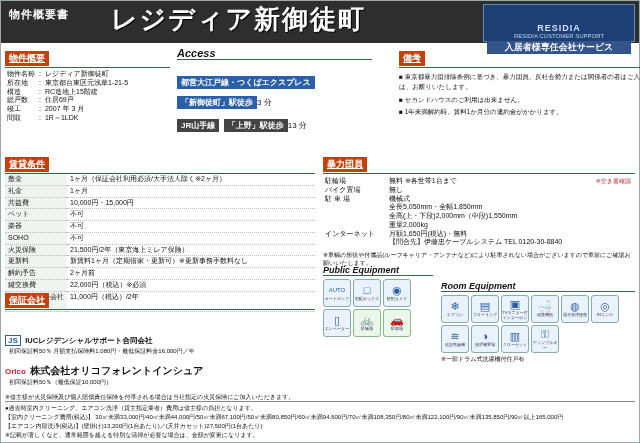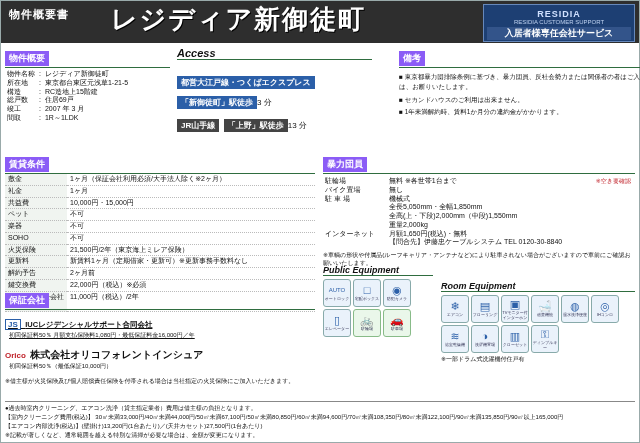--- a/index.html
+++ b/index.html
@@ -10,25 +10,25 @@
     color:#111;
     overflow:hidden;
   }
   .page{position:relative;width:640px;height:443px;box-sizing:border-box;border:1px solid #9aa;}
   
   .hdr{position:absolute;left:0;top:0;width:638px;height:42px;background:#2e2e2e;}
   .hdr-title{position:absolute;left:8px;top:6px;color:#fff;font-size:11px;font-weight:bold;letter-spacing:1px;}
   .hdr-main{position:absolute;left:110px;top:1px;color:#fff;font-size:26px;font-weight:bold;letter-spacing:2px;
     text-shadow:1px 1px 0 #000;}
   .hdr-right{position:absolute;right:4px;top:3px;width:150px;height:36px;background:#1d3f73;border:1px solid #6688bb;}
-  .hdr-right .r1{color:#cfe0ff;font-size:9px;text-align:center;margin-top:4px;letter-spacing:1px;font-weight:bold;}
+  .hdr-right .r1{color:#cfe0ff;font-size:9px;text-align:center;margin-top:18px;letter-spacing:1px;font-weight:bold;}
   .hdr-right .r2{color:#bcd0ef;font-size:6px;text-align:center;letter-spacing:0px;}
   .hdr-right .r3{color:#fff;font-size:9px;text-align:center;background:#33548a;margin:2px 3px 0 3px;font-weight:bold;}
   
-  .sec-title{background:#8b5cf6;color:#fff;font-size:9px;font-weight:bold;padding:1px 4px;display:inline-block;}
+  .sec-title{background:#c2410c;color:#fff;font-size:9px;font-weight:bold;padding:1px 4px;display:inline-block;text-decoration:underline;}
   .box{position:absolute;box-sizing:border-box;}
   .hr{height:1px;background:#2f6d3f;}
   table{border-collapse:collapse;font-size:7px;}
   td{padding:0px 2px;vertical-align:top;line-height:1.25;}
   .kv{font-size:7px;line-height:1.35;}
   .small{font-size:6.5px;}
   .tiny{font-size:6px;}
   .red{color:#c0232b;}
   .bullet:before{content:"■ ";}
   
@@ -179,21 +179,21 @@
             <td class="l">入居者様専任会社サービス</td>
             <td>11,000円（税込）/2年</td>
           </tr>
     </tbody>
       </table>
   </div>
 
   <div class="box" style="left:4px;top:288px;width:310px;">
     <div class="sec-title">保証会社</div>
     <div class="hr" style="margin-top:1px;"></div>
-    <div style="margin-top:3px;text-decoration:underline;">
+    <div style="margin-top:19px;">
       <span style="font-size:8px;font-weight:bold;color:#2b5fa8;border:1px solid #2b5fa8;padding:0 2px;">JS</span>
       <span style="font-size:7.5px;font-weight:bold;">IUCレジデンシャルサポート合同会社</span>
       <div class="tiny" style="margin-left:4px;">初回保証料50％ 月額支払保険料1,080円・最低保証料金16,000円／年</div>
     </div>
     <div style="margin-top:4px;">
       <span style="font-size:8px;font-weight:bold;color:#c0232b;">Orico</span>
       <span style="font-size:10px;font-weight:bold;">株式会社オリコフォレントインシュア</span>
       <div class="tiny" style="margin-left:4px;">初回保証料50％（最低保証10,000円）</div>
     </div>
     <div class="tiny" style="margin-top:6px;line-height:1.4;">※借主様が火災保険及び個人賠償責任保険を付帯される場合は当社指定の火災保険にご加入いただきます。</div>

